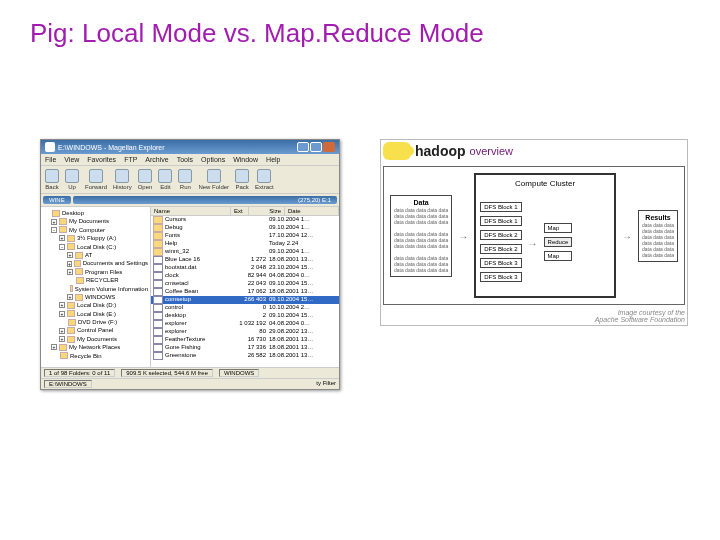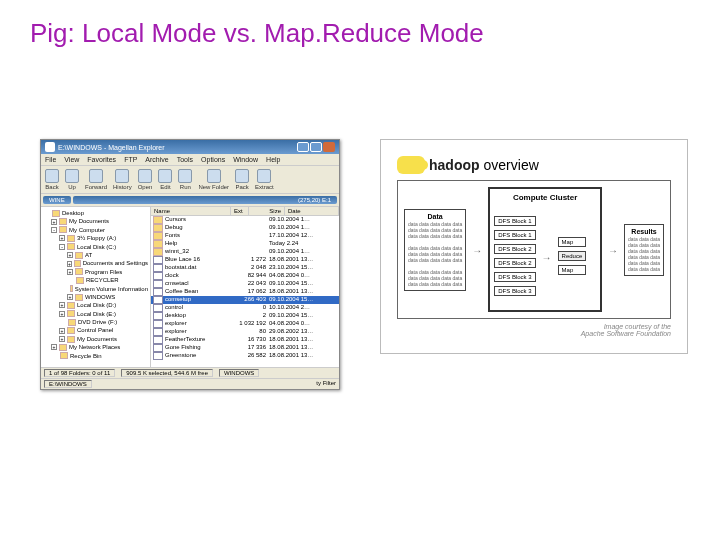--- a/index.html
+++ b/index.html
@@ -37,33 +37,33 @@
 .list-row .ri{width:10px;height:8px;background:#f8d878;border:1px solid #caa;margin:0 2px;display:inline-block}
 .list-row .ri.file{background:#fff;border:1px solid #88a}
 .list-row.sel{background:#316ac5;color:#fff}
 .list-row .rn{width:68px;white-space:nowrap;overflow:hidden}
 .list-row .rs{width:36px;text-align:right;padding-right:3px}
 .list-row .rd{flex:1;white-space:nowrap}
 .status{background:#ece9d8;border-top:1px solid #ccc;display:flex;font-size:6px;padding:1px 3px;gap:6px}
 .status .sb{border:1px inset #ccc;padding:0 4px}
 
 
-.had{width:308px;border:1px solid #bbb;background:#fff;padding:16px;font-size:8px}
+.had{width:308px;border:1px solid #bbb;background:#fff;padding:2px;font-size:8px}
 .had-title{display:flex;align-items:center;gap:4px;margin-bottom:6px}
 .had-logo{width:28px;height:18px;background:#f7e04b;border-radius:6px;position:relative}
 .had-logo::after{content:"";position:absolute;right:-3px;top:4px;width:10px;height:10px;background:#f7e04b;border-radius:50%}
 .had-word{font-weight:bold;font-size:14px;color:#222}
-.had-ov{font-size:14px;color:#000000;font-weight:300}
+.had-ov{font-size:11px;color:#701a75;font-weight:300}
 .diagram{border:1px solid #666;padding:6px;display:flex;gap:6px;align-items:stretch;min-height:130px}
 .col{display:flex;flex-direction:column;gap:6px;justify-content:center}
 .dbox{border:1px solid #444;padding:3px;background:#fff;font-size:6px;position:relative}
 .dbox .bt{font-weight:bold;font-size:7px;margin-bottom:1px;text-align:center}
 .dbox .ln{font-size:5px;color:#666;line-height:1.2;white-space:nowrap}
 .cluster{border:2px solid #333;padding:4px;flex:1}
-.cluster-title{font-size:8px;font-weight:bold;text-align:center;margin-bottom:4px}
+.cluster-title{font-size:8px;font-weight:normal;text-align:center;margin-bottom:4px}
 .cluster-body{display:flex;gap:6px;align-items:center;height:100px}
 .subcol{display:flex;flex-direction:column;gap:4px}
 .minib{border:1px solid #444;padding:1px 3px;font-size:6px;background:#fff;white-space:nowrap}
 .credit{font-size:7px;color:#888;font-style:italic;text-align:right;margin-top:4px}
 .arrow{color:#666;font-size:10px;align-self:center}
 </style>
 </head>
 <body>
 
 <div class="slide">

